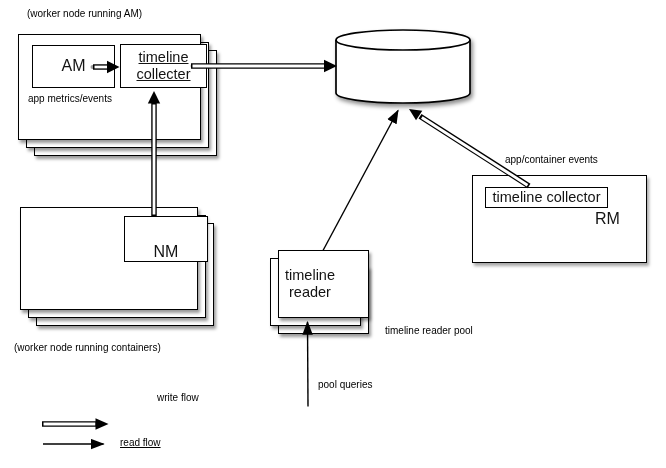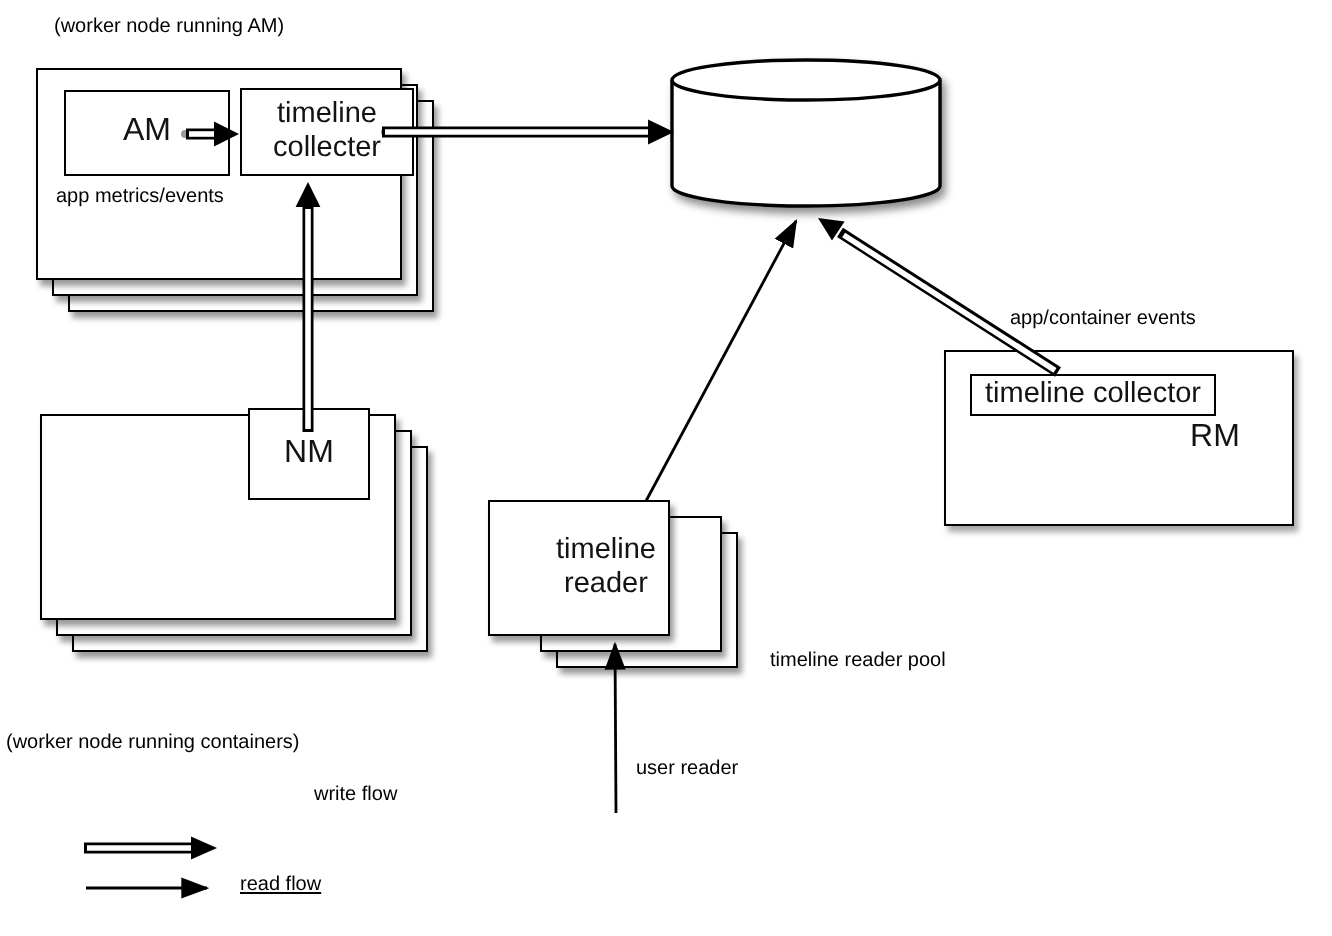--- a/index.html
+++ b/index.html
@@ -68,50 +68,50 @@
   <div>
     <div class="stack-layer" style="left:34px; top:50px; width:183px; height:106px;"></div>
     <div class="stack-layer" style="left:26px; top:42px; width:183px; height:106px;"></div>
     <div class="stack-layer" style="left:18px; top:34px; width:183px; height:106px;"></div>
   </div>
 
   <div class="inner-box big-node" style="left:32px; top:45px; width:83px; height:43px;text-align:center;">
     <span>AM</span>
   </div>
 
-  <div class="inner-box" style="left:120px; top:44px; width:87px; height:44px;">
+  <div class="inner-box" style="left:120px; top:44px; width:87px; height:44px;text-decoration:underline;">
     <span>timeline collecter</span>
   </div>
 
   <div class="lbl" style="left:28px; top:93px;">app metrics/events</div>
 
   <div>
     <div class="stack-layer" style="left:36px; top:223px; width:178px; height:103px;"></div>
     <div class="stack-layer" style="left:28px; top:215px; width:178px; height:103px;"></div>
     <div class="stack-layer" style="left:20px; top:207px; width:178px; height:103px;"></div>
   </div>
 
-  <div class="inner-box big-node" style="left:124px; top:204px; width:61px; height:46px;">
+  <div class="inner-box big-node" style="left:124px; top:216px; width:84px; height:46px;align-items:flex-end;">
     <span>NM</span>
   </div>
 
 
-  <div class="lbl" style="left:3px; top:342px;margin-top:24px;">(worker node running containers)</div>
+  <div class="lbl" style="left:14px; top:342px;">(worker node running containers)</div>
 
   <div>
     <div class="stack-layer" style="left:278px; top:266px; width:91px; height:68px;"></div>
     <div class="stack-layer" style="left:270px; top:258px; width:91px; height:68px;"></div>
-    <div class="stack-layer" style="left:244px; top:250px; width:91px; height:68px; display:flex; align-items:center; justify-content:flex-end; text-align:center; font-size:14.5px; line-height:1.2;">
+    <div class="stack-layer" style="left:278px; top:250px; width:91px; height:68px; display:flex; align-items:center; justify-content:flex-start; text-align:center; font-size:14.5px; line-height:1.2;">
       <span style="display:inline-block; width:62px;">timeline reader</span>
     </div>
   </div>
 
   <div class="lbl" style="left:385px; top:325px;">timeline reader pool</div>
 
-  <div class="lbl" style="left:318px; top:379px;">user reader</div>
+  <div class="lbl" style="left:318px; top:379px;">pool queries</div>
 
   <div class="rm-box" style="left:472px; top:175px; width:175px; height:88px;"></div>
   <div class="inner-box" style="left:485px; top:187px; width:123px; height:21px; border-width:1.4px;">
     <span>timeline collector</span>
   </div>
   <div class="center-lbl" style="left:472px; top:210px; width:175px; font-size:16px;padding-left:48px;">RM</div>
   <div class="lbl" style="left:505px; top:154px;">app/container events</div>
 
   <div class="center-lbl" style="left:336px; top:63px; width:134px; font-size:15px;">Storage</div>
 

